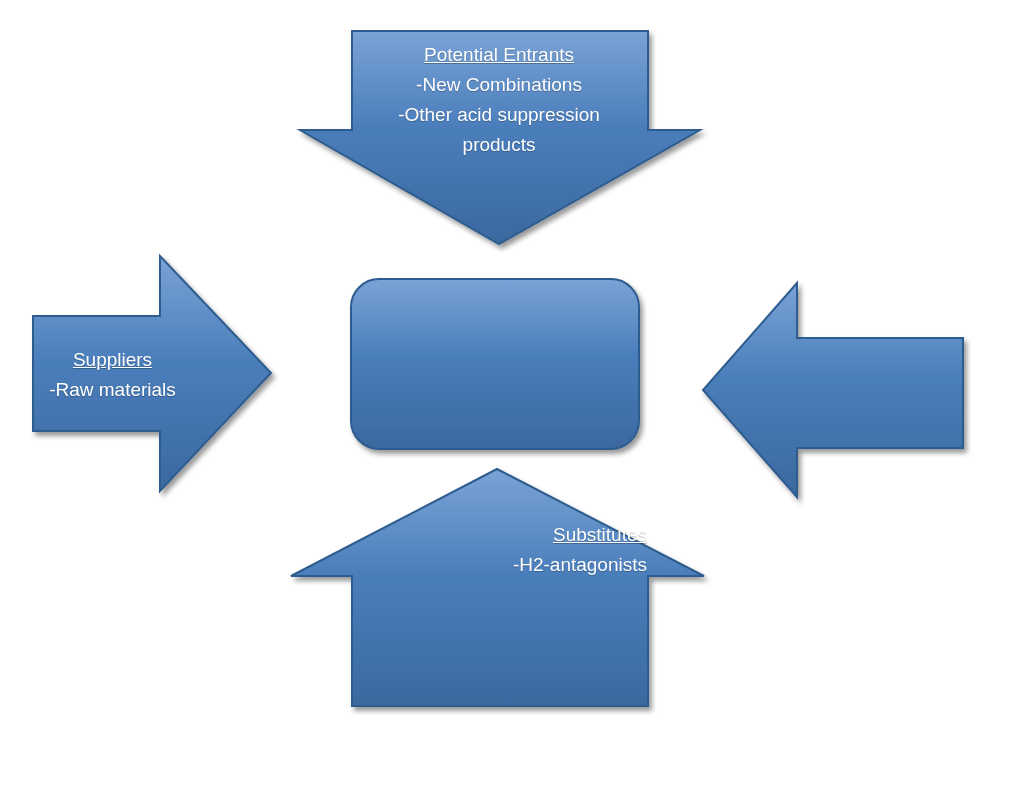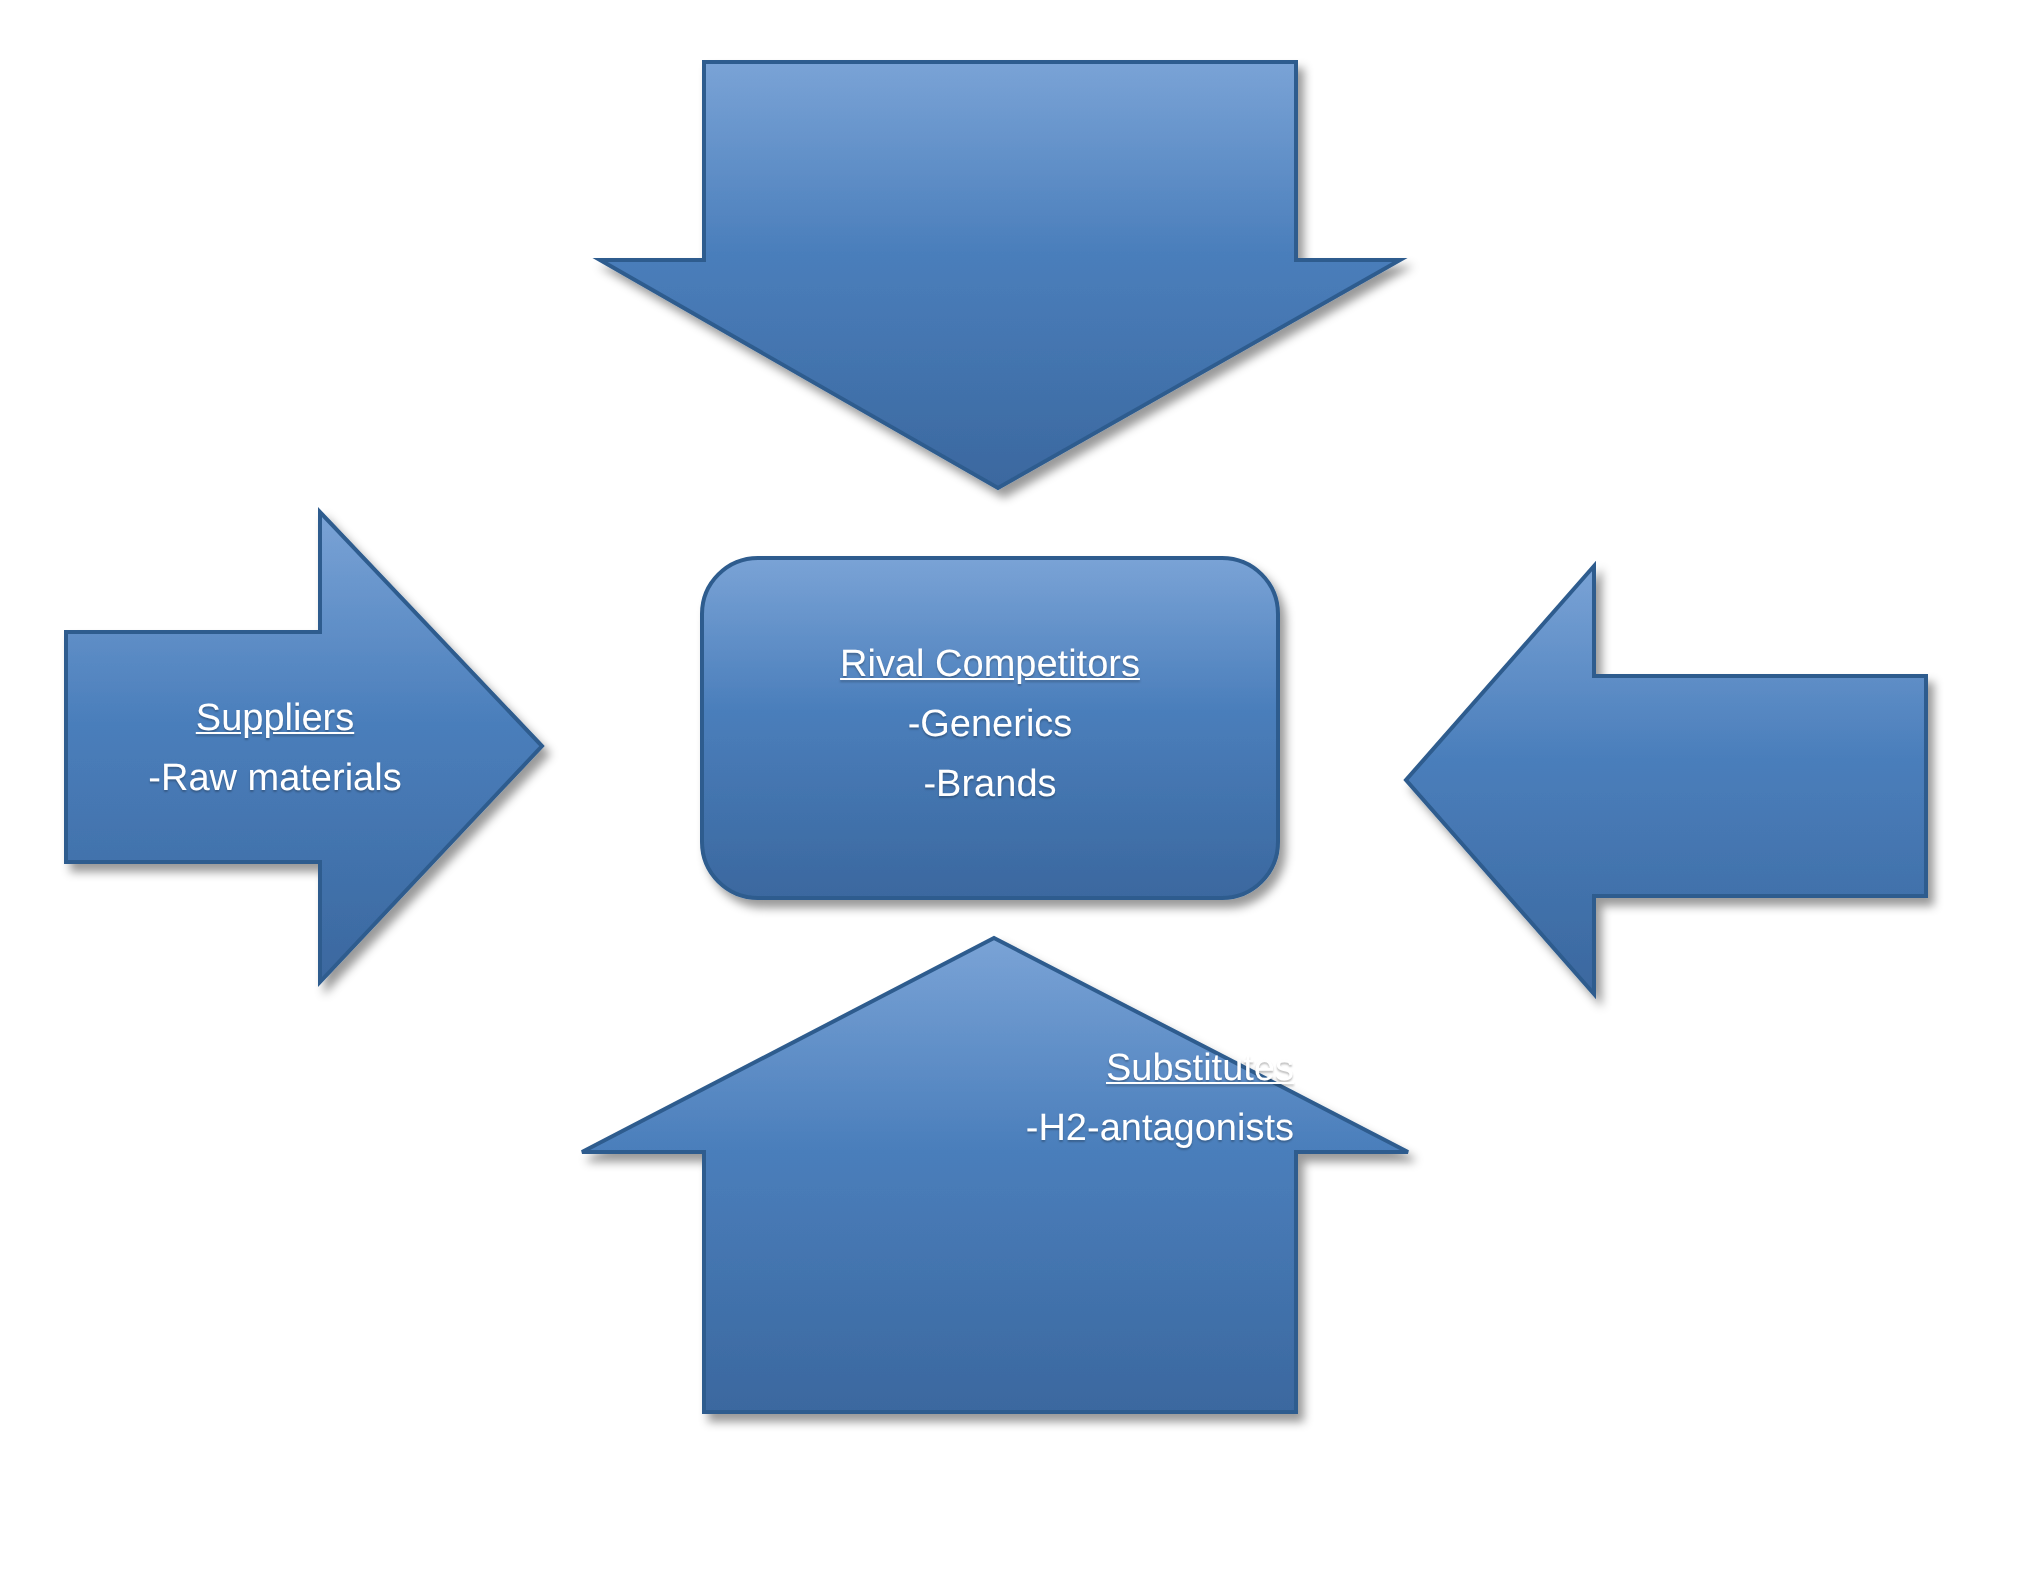--- a/index.html
+++ b/index.html
@@ -64,31 +64,31 @@
 
     <polygon class="shape" points="33,316 160,316 160,256 271,373 160,491 160,431 33,431"></polygon>
 
     <polygon class="shape" points="963,338 797,338 797,283 703,390 797,497 797,448 963,448"></polygon>
 
     <polygon class="shape" points="497,469 704,576 648,576 648,706 352,706 352,576 291,576"></polygon>
 
     <rect class="shape" x="351" y="279" width="288" height="170" rx="28" ry="28"></rect>
   </svg>
 
+  <div class="label" style="left:368px; top:40px; width:262px;">
+    <div class="node-title">Potential Entrants</div>
+    <div>-New Combinations</div>
+    <div>-Other acid suppression products</div>
+  </div>
 
-  <div class="label" style="left:40px; top:345px; width:195px;">
+  <div class="label" style="left:15px; top:345px; width:195px;">
     <div class="node-title">Suppliers</div>
     <div>-Raw materials</div>
   </div>
 
 
   <div class="label" style="left:347px; top:520px; width:300px;text-align:right;">
     <div class="node-title">Substitutes</div>
     <div>-H2-antagonists</div>
   </div>
 
-  <div class="label" style="left:355px; top:318px; width:280px;">
-    <div class="node-title">Rival Competitors</div>
-    <div>-Generics</div>
-    <div>-Brands</div>
-  </div>
 
 </div>
 
 </body></html>

